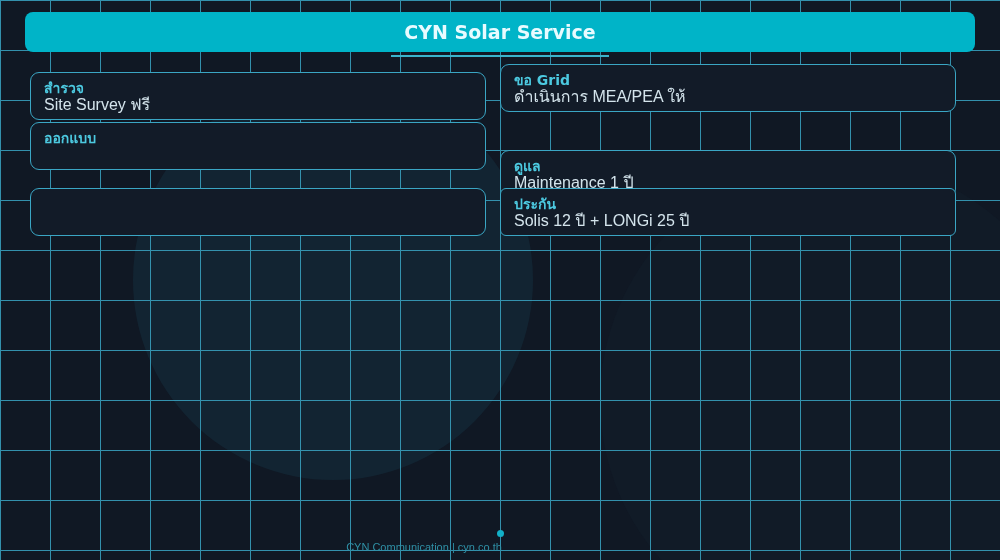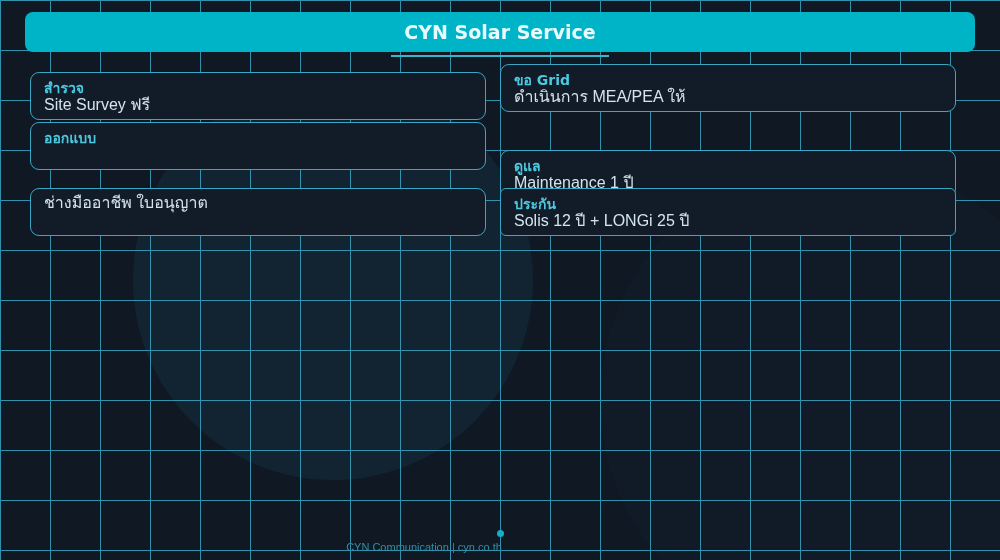--- a/index.html
+++ b/index.html
@@ -80,21 +80,20 @@
   <div class="card-desc">ดำเนินการ MEA/PEA ให้</div>
 </div>
 <div class="card" style="left:30px; top:122px;">
   <div class="card-title">ออกแบบ</div>
 </div>
 <div class="card" style="left:500px; top:138px;margin-top:12px;">
   <div class="card-title">ดูแล</div>
   <div class="card-desc">Maintenance 1 ปี</div>
 </div>
 <div class="card" style="left:30px; top:188px;">
-  <div class="card-desc">ช่างมืออาชีพ ใบอนุญาต</div>
 </div>
 <div class="card" style="left:500px; top:188px;border-radius:6px;">
   <div class="card-title">ประกัน</div>
   <div class="card-desc">Solis 12 ปี + LONGi 25 ปี</div>
 </div>
 
 <div class="footer-dot"></div>
 <div class="footer-text">CYN Communication | cyn.co.th</div>
 
 </body></html>

